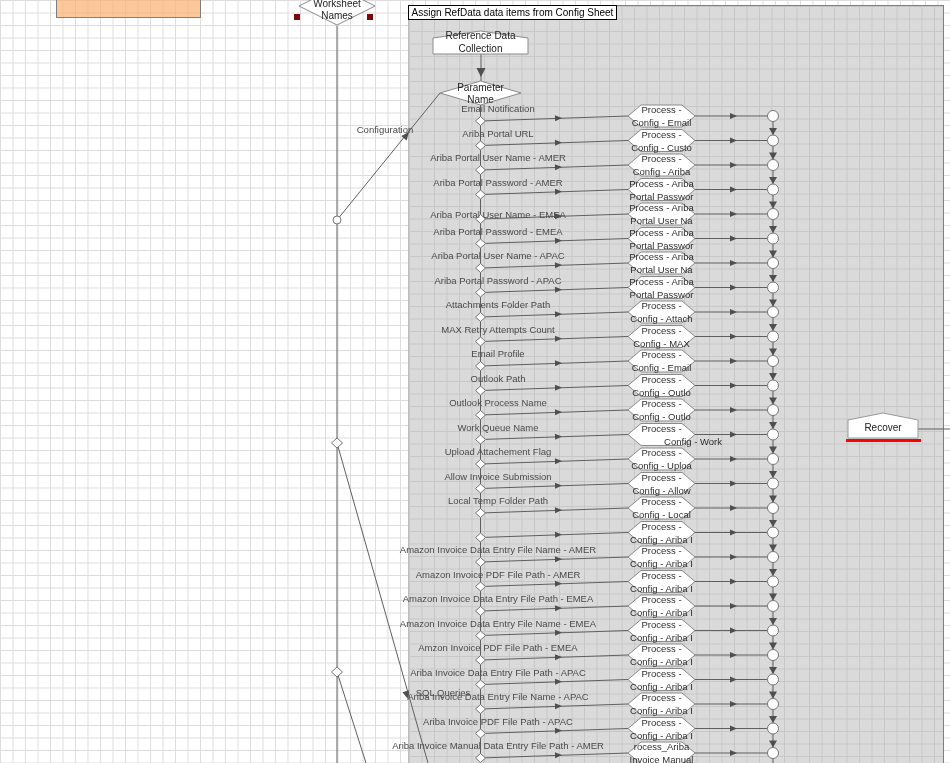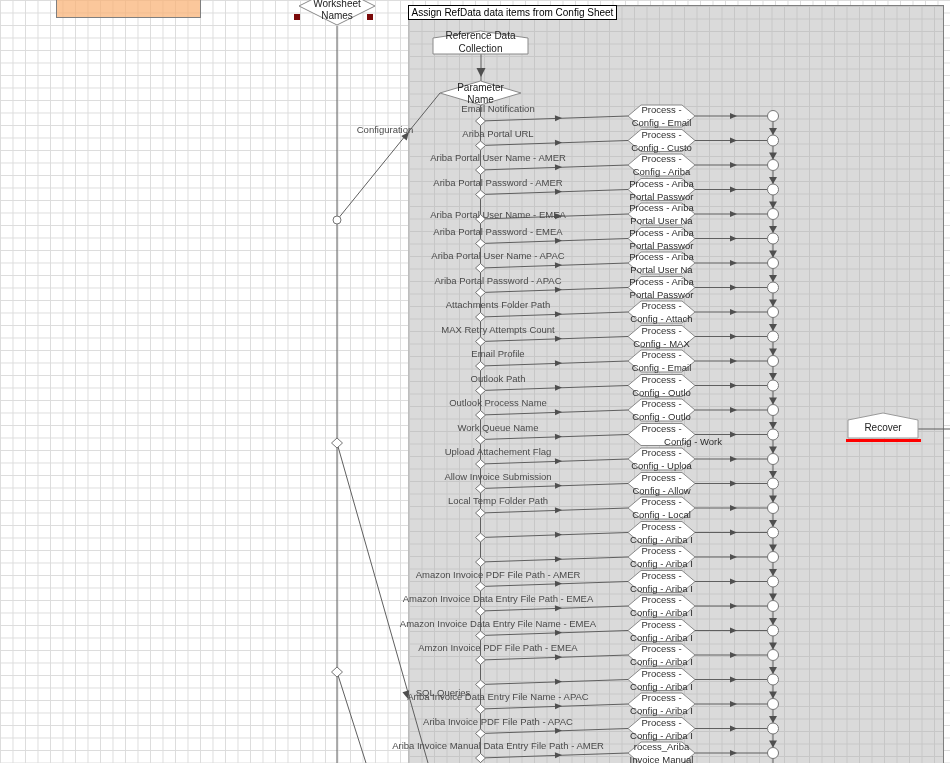--- a/index.html
+++ b/index.html
@@ -375,34 +375,36 @@
     <div class="t hex-text" style="left: 601px; top: 447px; width: 121px;">Process -</div>
     <div class="t hex-text" style="left: 601px; top: 460px; width: 121px;">Config - Uploa</div>
     <div class="t row-label" style="left: 358px; top: 470.5px; width: 280px;">Allow Invoice Submission</div>
     <div class="t hex-text" style="left: 601px; top: 471.5px; width: 121px;">Process -</div>
     <div class="t hex-text" style="left: 601px; top: 484.5px; width: 121px;">Config - Allow</div>
     <div class="t row-label" style="left: 358px; top: 495px; width: 280px;">Local Temp Folder Path</div>
     <div class="t hex-text" style="left: 601px; top: 496px; width: 121px;">Process -</div>
     <div class="t hex-text" style="left: 601px; top: 509px; width: 121px;">Config - Local</div>
     <div class="t hex-text" style="left: 601px; top: 520.5px; width: 121px;">Process -</div>
     <div class="t hex-text" style="left: 601px; top: 533.5px; width: 121px;">Config - Ariba I</div>
+    <div class="t row-label" style="left: 358px; top: 544px; width: 280px;">Amazon Invoice Data Entry File Name - AMER</div>
     <div class="t hex-text" style="left: 601px; top: 545px; width: 121px;">Process -</div>
     <div class="t hex-text" style="left: 601px; top: 558px; width: 121px;">Config - Ariba I</div>
     <div class="t row-label" style="left: 358px; top: 568.5px; width: 280px;">Amazon Invoice PDF File Path - AMER</div>
     <div class="t hex-text" style="left: 601px; top: 569.5px; width: 121px;">Process -</div>
     <div class="t hex-text" style="left: 601px; top: 582.5px; width: 121px;">Config - Ariba I</div>
     <div class="t row-label" style="left: 358px; top: 593px; width: 280px;">Amazon Invoice Data Entry File Path - EMEA</div>
     <div class="t hex-text" style="left: 601px; top: 594px; width: 121px;">Process -</div>
     <div class="t hex-text" style="left: 601px; top: 607px; width: 121px;">Config - Ariba I</div>
     <div class="t row-label" style="left: 358px; top: 617.5px; width: 280px;">Amazon Invoice Data Entry File Name - EMEA</div>
     <div class="t hex-text" style="left: 601px; top: 618.5px; width: 121px;">Process -</div>
     <div class="t hex-text" style="left: 601px; top: 631.5px; width: 121px;">Config - Ariba I</div>
     <div class="t row-label" style="left: 358px; top: 642px; width: 280px;">Amzon Invoice PDF File Path - EMEA</div>
     <div class="t hex-text" style="left: 601px; top: 643px; width: 121px;">Process -</div>
     <div class="t hex-text" style="left: 601px; top: 656px; width: 121px;">Config - Ariba I</div>
+    <div class="t row-label" style="left: 358px; top: 666.5px; width: 280px;">Ariba Invoice Data Entry File Path - APAC</div>
     <div class="t hex-text" style="left: 601px; top: 667.5px; width: 121px;">Process -</div>
     <div class="t hex-text" style="left: 601px; top: 680.5px; width: 121px;">Config - Ariba I</div>
     <div class="t row-label" style="left: 358px; top: 691px; width: 280px;">Ariba Invoice Data Entry File Name - APAC</div>
     <div class="t hex-text" style="left: 601px; top: 692px; width: 121px;">Process -</div>
     <div class="t hex-text" style="left: 601px; top: 705px; width: 121px;">Config - Ariba I</div>
     <div class="t row-label" style="left: 358px; top: 715.5px; width: 280px;">Ariba Invoice PDF File Path - APAC</div>
     <div class="t hex-text" style="left: 601px; top: 716.5px; width: 121px;">Process -</div>
     <div class="t hex-text" style="left: 601px; top: 729.5px; width: 121px;">Config - Ariba I</div>
     <div class="t row-label" style="left: 358px; top: 740px; width: 280px;">Ariba Invoice Manual Data Entry File Path - AMER</div>
     <div class="t hex-text" style="left: 601px; top: 741px; width: 121px;">rocess_Ariba</div>

